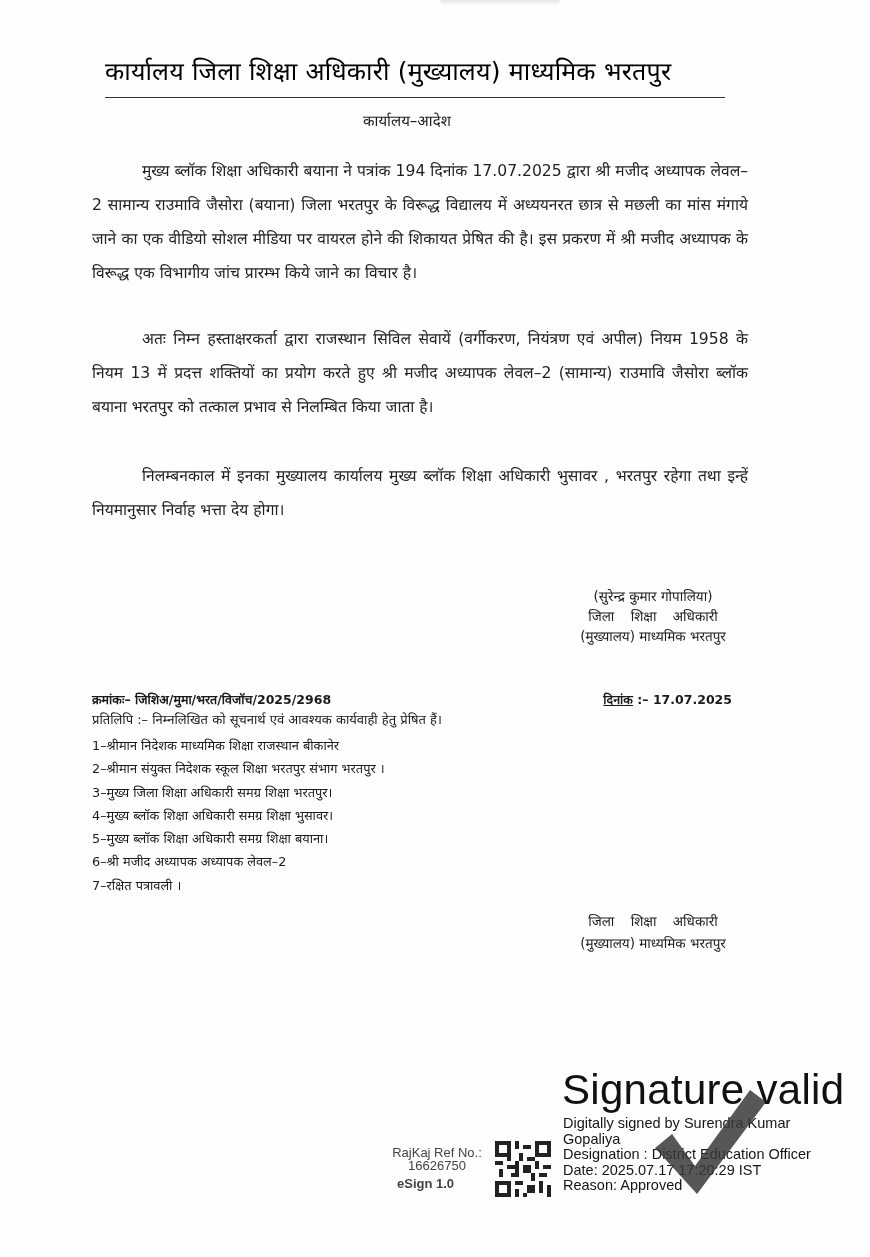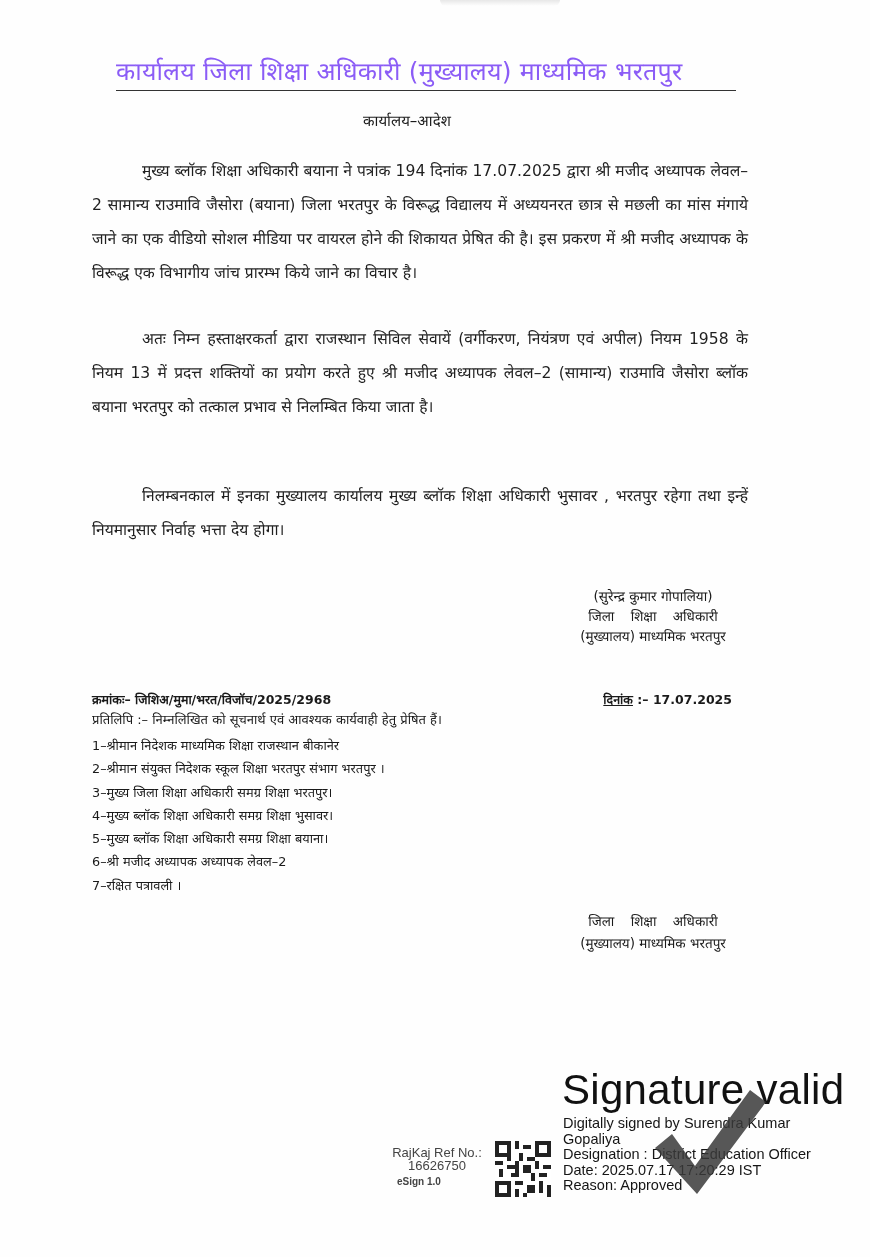--- a/index.html
+++ b/index.html
@@ -1,35 +1,35 @@
 <!DOCTYPE html>
 <html><head>
 <meta charset="utf-8">
 <style>
   * { box-sizing: border-box; margin: 0; padding: 0; }
   html, body { width: 870px; height: 1257px; background: #ffffff; overflow: hidden; }
   body { position: relative; font-family: "DejaVu Sans", sans-serif; color: #1a1a1a; }
   .page { position: absolute; left: 0; top: 0; width: 870px; height: 1257px; background: #fefefe; }
   .scan-mark { position: absolute; top: 0; left: 440px; width: 120px; height: 6px; border-radius: 0 0 60px 60px; background: linear-gradient(#d8d8d8, #ffffff); opacity: .6; }
-  .title { position: absolute; left: 116px; top: 56px; width: 620px; font-size: 25px; line-height: 32px; letter-spacing: .2px; border-bottom: 1.5px solid #333; padding-bottom: 2px; white-space: nowrap; color: #8b5cf6; }
+  .title { position: absolute; left: 105px; top: 56px; width: 620px; font-size: 25px; line-height: 32px; letter-spacing: .2px; border-bottom: 1.5px solid #333; padding-bottom: 9px; white-space: nowrap; color: #000000; }
   .subtitle { position: absolute; left: 363px; top: 110px; font-size: 15px; text-underline-offset: 4px; white-space: nowrap; }
   .para { position: absolute; left: 92px; width: 656px; font-size: 15.6px; line-height: 34px; text-align: justify; text-align-last: left; color: #1f1f1f; }
   .para .indent { display: inline-block; width: 50px; }
   .p1 { top: 142px; margin-top: 12px; }
   .p2 { top: 322px; }
-  .p3 { top: 459px; margin-top: 20px; }
+  .p3 { top: 459px; }
   .sig-block { position: absolute; left: 548px; top: 586px; width: 210px; text-align: center; font-size: 13.5px; line-height: 20px; }
   .ref-line { position: absolute; left: 92px; top: 691px; width: 640px; font-size: 12.5px; display: flex; justify-content: space-between; white-space: nowrap; font-weight: bold; }
   .ref-date-label { text-decoration: underline; }
   .copy-head { position: absolute; left: 92px; top: 710px; font-size: 13px; white-space: nowrap; }
   .copy-list { position: absolute; left: 92px; top: 734px; list-style: none; font-size: 12.8px; line-height: 23.3px; }
   .copy-list li { white-space: nowrap; }
   .sig-block2 { position: absolute; left: 548px; top: 910px; width: 210px; text-align: center; font-size: 13.5px; line-height: 22px; }
   .esign-ref { position: absolute; left: 392px; top: 1146px; font-family: "Liberation Sans", sans-serif; font-size: 13px; font-weight: normal; color: #444; line-height: 13px; text-align: center; width: 90px; }
-  .esign-ver { position: absolute; left: 397px; top: 1176px; font-family: "Liberation Sans", sans-serif; font-size: 10px; color: #444; font-weight: bold; }
+  .esign-ver { position: absolute; left: 397px; top: 1176px; font-family: "Liberation Sans", sans-serif; font-size: 13px; color: #444; font-weight: bold; }
   .qr { position: absolute; left: 495px; top: 1141px; width: 56px; height: 56px; background: #fff; }
   .sig-valid { position: absolute; left: 562px; top: 1066px; font-family: "Liberation Sans", sans-serif; font-size: 42px; color: #111; white-space: nowrap; letter-spacing: .3px; }
   .sig-details { position: absolute; left: 563px; top: 1116px; font-family: "Liberation Sans", sans-serif; font-size: 14.5px; line-height: 15.5px; color: #151515; white-space: nowrap; }
   .check { position: absolute; left: 650px; top: 1086px; width: 120px; height: 120px; }
 </style>
 </head>
 <body>
 
 <div class="page">
   <div class="scan-mark"></div>

